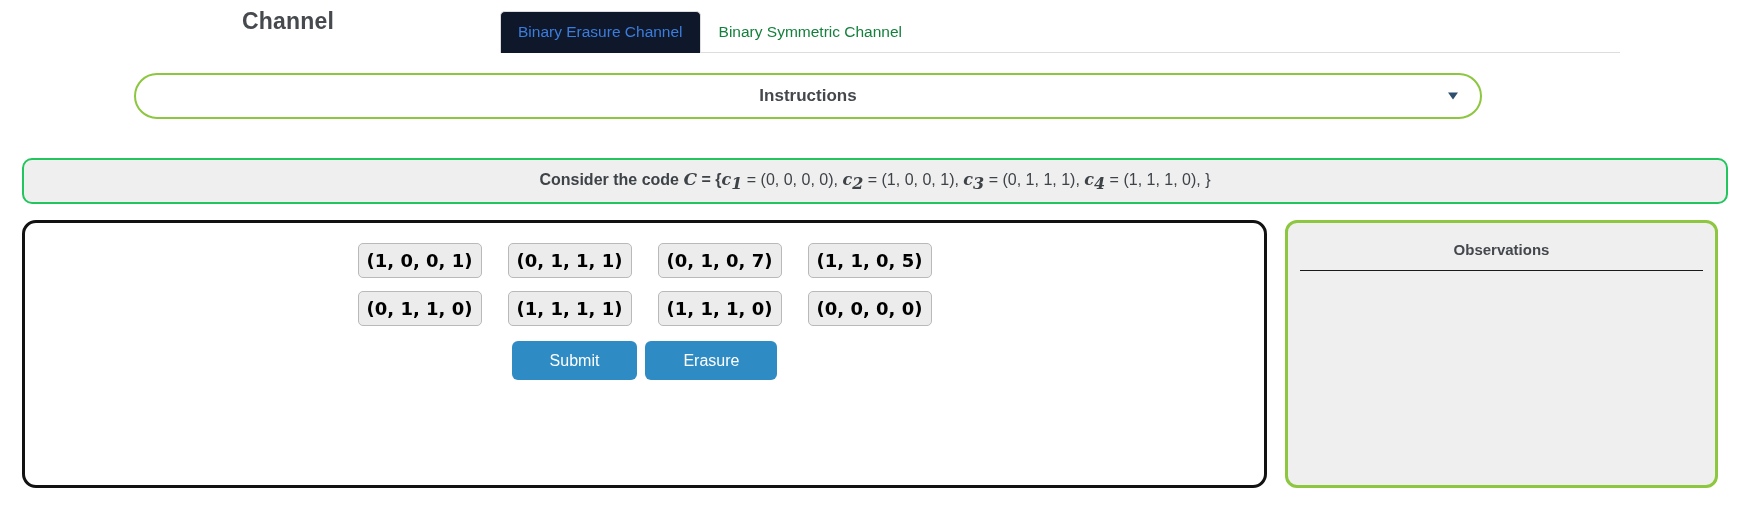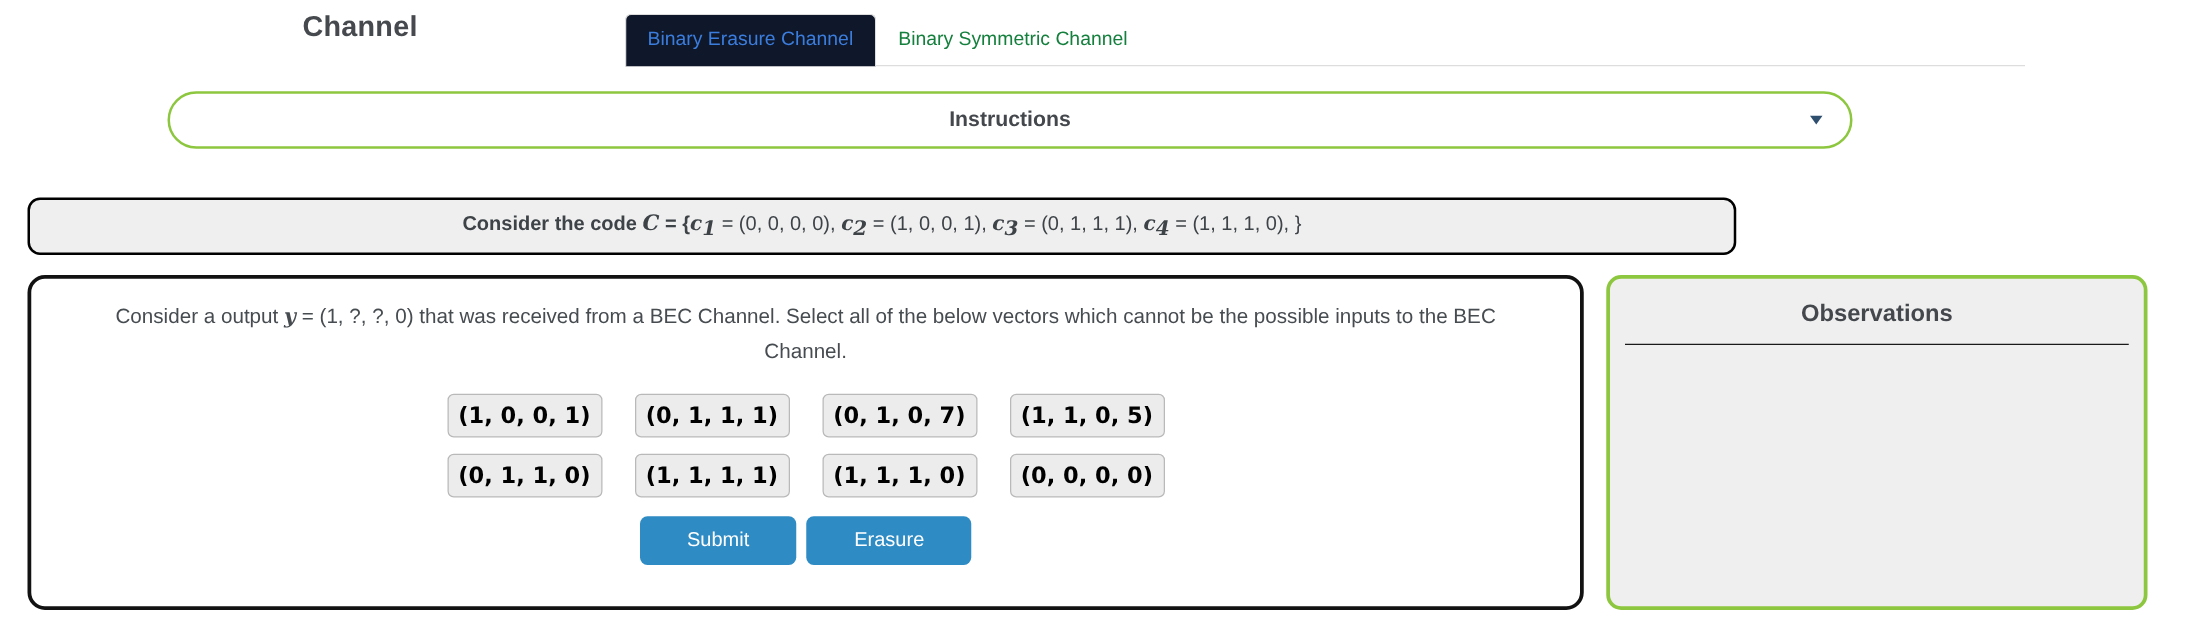--- a/index.html
+++ b/index.html
@@ -90,24 +90,24 @@
     border-left: 5.5px solid transparent;
     border-right: 5.5px solid transparent;
     border-top: 7px solid #2f4f6f;
   }
 
   
   .code-banner {
     position: absolute;
     left: 22px;
     top: 158px;
-    width: 1367px;
+    width: 1706px;
     height: 46px;
     box-sizing: border-box;
-    border: 2px solid #000000;
+    border: 2px solid #22c55e;
     border-radius: 10px;
     background: #efefef;
     display: flex;
     align-items: center;
     justify-content: center;
   }
   .code-text {
     font-size: 16px;
     color: #3e4348;
   }
@@ -205,21 +205,21 @@
     width: 433px;
     height: 268px;
     box-sizing: border-box;
     border: 3px solid #8dc63f;
     border-radius: 12px;
     background: #efefef;
   }
   .observations-title {
     margin-top: 18px;
     text-align: center;
-    font-size: 19px;
+    font-size: 15px;
     font-weight: bold;
     color: #44484d;
   }
   .observations-rule {
     margin: 12px 12px 0 12px;
     border-top: 1px solid #1a1a1a;
   }
   .observations-body {
     height: 180px;
   }
@@ -246,23 +246,20 @@
 </div>
 
 <div class="code-banner">
   <div class="code-text">
     <b>Consider the code</b><b>&nbsp;</b><b class="mathcal">C</b><b>&nbsp;</b><b>=</b><b>&nbsp;</b><b>{</b><span class="cvar">c</span><sub class="cvar">1</sub> = <span>(0, 0, 0, 0)</span>, <span class="cvar">c</span><sub class="cvar">2</sub> = <span>(1, 0, 0, 1)</span>, <span class="cvar">c</span><sub class="cvar">3</sub> = <span>(0, 1, 1, 1)</span>, <span class="cvar">c</span><sub class="cvar">4</sub> = <span>(1, 1, 1, 0)</span>, <span>}</span>
   </div>
 </div>
 
 <div class="question-panel">
 
-  <div class="question-text">
-    <span>Consider a output </span><span class="yvar">y</span><span> = (1, ?, ?, 0) that was received from a BEC Channel. Select all of the below vectors which cannot be the possible inputs to the BEC Channel.</span>
-  </div>
 
   <div class="vector-grid">
     <div class="vector-row">
       <button class="vector-btn">(1, 0, 0, 1)</button>
       <button class="vector-btn">(0, 1, 1, 1)</button>
       <button class="vector-btn">(0, 1, 0, 7)</button>
       <button class="vector-btn">(1, 1, 0, 5)</button>
     </div>
     <div class="vector-row">
       <button class="vector-btn">(0, 1, 1, 0)</button>

